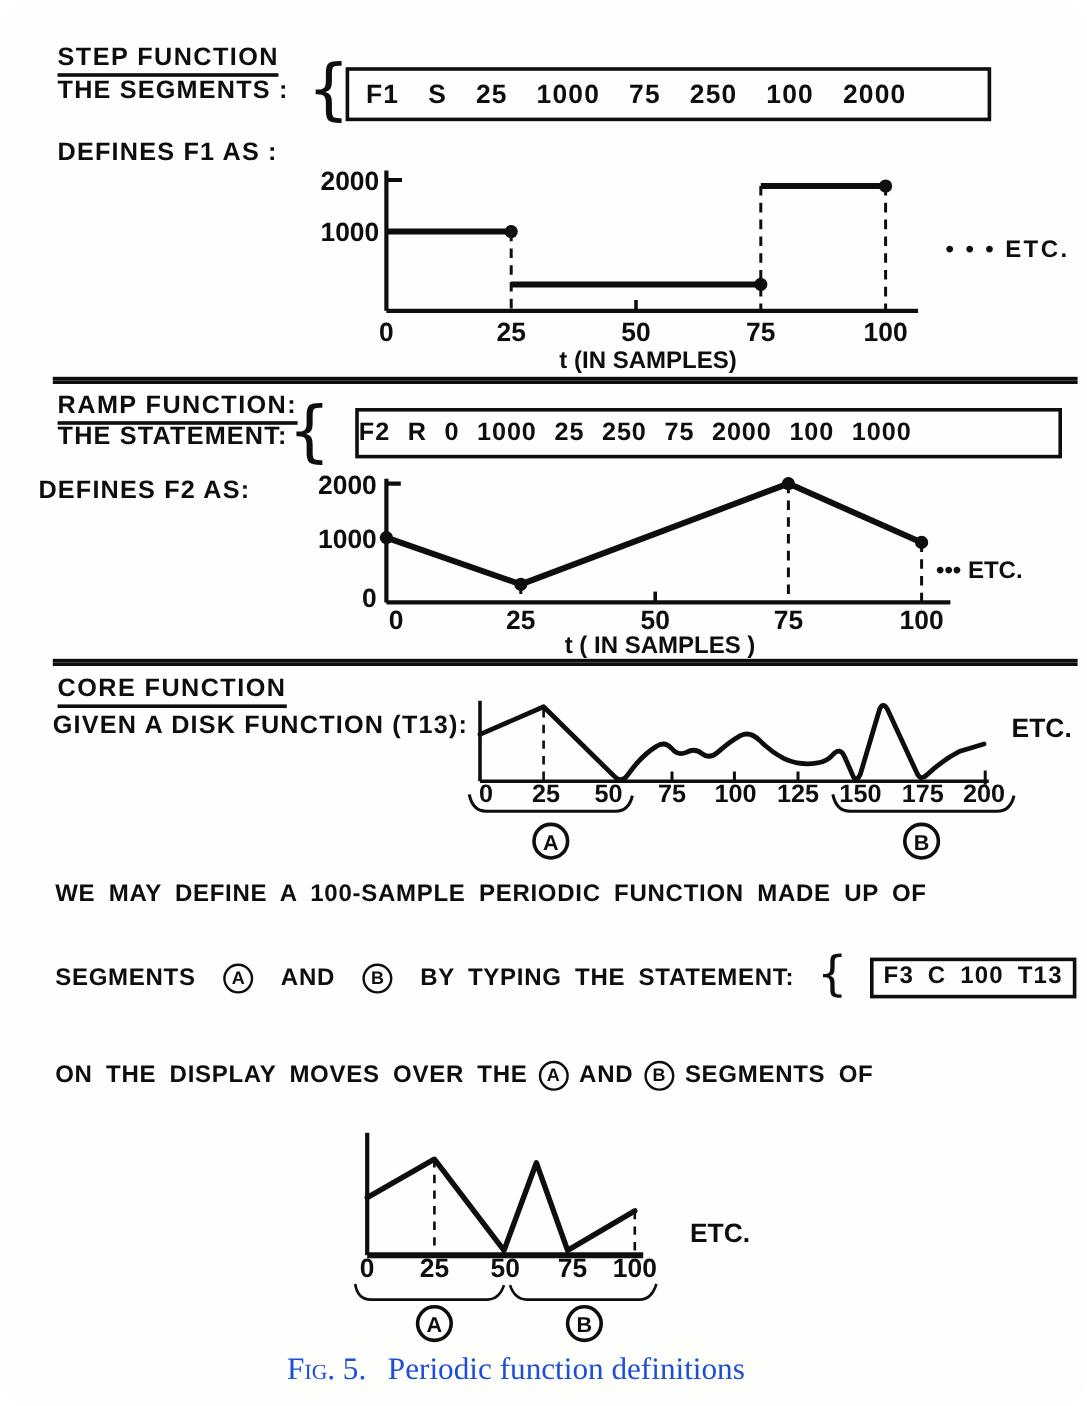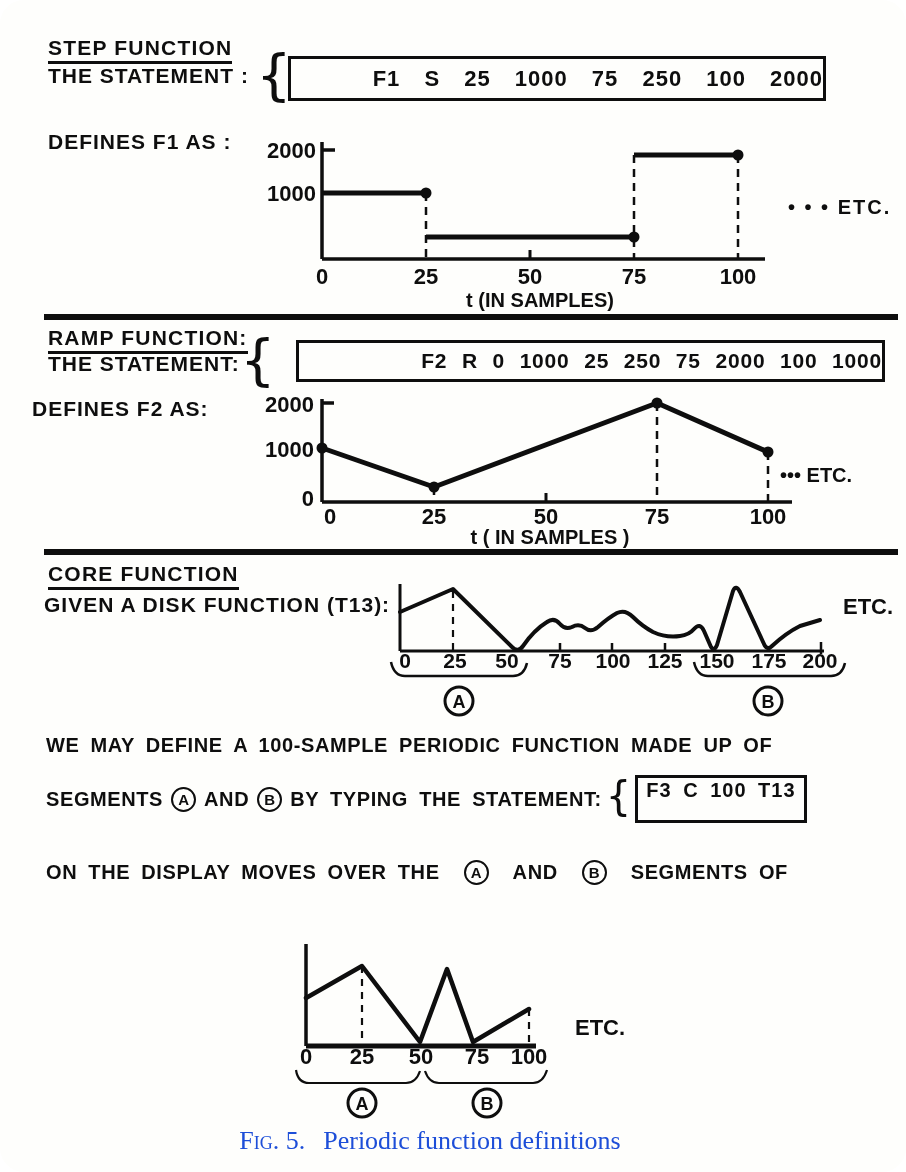--- a/index.html
+++ b/index.html
@@ -10,21 +10,21 @@
   }
   .abs { position:absolute; white-space:nowrap; }
   .heading {
     font-size:21px; font-weight:700; letter-spacing:1.2px;
     border-bottom:3px solid #0e0e0e; padding-bottom:2px;
   }
   .lbl { font-size:21px; font-weight:700; letter-spacing:1px; }
   .body-text { font-size:20px; font-weight:700; letter-spacing:0.6px; word-spacing:5px;text-align:right; }
   .stmt-box {
     position:absolute; border:3.5px solid #0e0e0e; display:flex; align-items:center;
-    font-weight:700; background:#fefefc;justify-content:flex-end;
+    font-weight:700; background:#fefefc;
   }
   .brace { position:absolute; font-weight:400; line-height:1; font-family:"DejaVu Sans", sans-serif; }
   .rule { position:absolute; height:4px; border-top:3px solid #0e0e0e; border-bottom:3px solid #0e0e0e; }
   .row { position:absolute; display:flex; align-items:center; white-space:nowrap; }
   .circle-letter {
     display:inline-flex; width:25px; height:25px; border:2.5px solid #0e0e0e; border-radius:50%;
     align-items:center; justify-content:center; font-size:15px; font-weight:700; flex:0 0 auto;
   }
   svg { position:absolute; overflow:visible; }
   svg text { font-family:"Liberation Sans", sans-serif; font-weight:700; fill:#0e0e0e; }
@@ -36,27 +36,27 @@
 </style>
 </head>
 <body>
 
 <div class="page">
 
   <div class="abs" style="left:48px; top:36px">
     <span class="heading">STEP FUNCTION</span>
   </div>
 
-  <div class="abs lbl" style="left:48px; top:64px">THE STATEMENT :</div>
+  <div class="abs lbl" style="left:48px; top:64px">THE SEGMENTS :</div>
   <div class="brace" style="left:256px; top:47px; font-size:56px">{</div>
   <div class="stmt-box" style="left:288px; top:56px; width:538px; height:45px; font-size:22px; letter-spacing:1px; word-spacing:17px; padding-left:14px">
     <span>F1 S 25 1000 75 250 100 2000</span>
   </div>
 
-  <div class="abs lbl" style="left:48px; top:130px">DEFINES F1 AS :</div>
+  <div class="abs lbl" style="left:48px; top:115px">DEFINES F1 AS :</div>
 
   <svg style="left:240px; top:128px" width="666" height="184" viewBox="240 128 666 184">
     <path d="M322 150 H335 M322 142 V259" stroke="#0e0e0e" stroke-width="3.5" fill="none"></path>
     <path d="M322 259 H765" stroke="#0e0e0e" stroke-width="3.5" fill="none"></path>
     <path d="M530 250 V259" stroke="#0e0e0e" stroke-width="3" fill="none"></path>
     <text x="316" y="158" text-anchor="end" font-size="22">2000</text>
     <text x="316" y="201" text-anchor="end" font-size="22">1000</text>
     <path d="M426 193 V259 M634 155 V259 M738 155 V259" stroke="#0e0e0e" stroke-width="2.5" stroke-dasharray="8 6" fill="none"></path>
     <path d="M322 193 H426" stroke="#0e0e0e" stroke-width="5" fill="none"></path>
     <path d="M426 237 H634" stroke="#0e0e0e" stroke-width="5" fill="none"></path>
@@ -76,21 +76,21 @@
   </svg>
 
   <div class="rule" style="left:44px; top:314px; width:854px"></div>
 
   <div class="abs lbl" style="left:48px; top:352px">THE STATEMENT:</div>
 
   <div class="abs" style="left:48px; top:326px">
     <span class="heading">RAMP FUNCTION:</span>
   </div>
   <div class="brace" style="left:240px; top:332px; font-size:56px">{</div>
-  <div class="stmt-box" style="left:296px; top:340px; width:589px; height:42px; font-size:21px; letter-spacing:0.8px; word-spacing:8px; padding-left:12px">
+  <div class="stmt-box" style="left:296px; top:340px; width:589px; height:42px; font-size:21px; letter-spacing:0.8px; word-spacing:8px; padding-left:0">
     <span>F2 R 0 1000 25 250 75 2000 100 1000</span>
   </div>
 
   <div class="abs lbl" style="left:32px; top:397px">DEFINES F2 AS:</div>
 
   <svg style="left:240px; top:393px" width="666" height="155" viewBox="240 393 666 155">
     <path d="M322 403 H334 M322 399 V502" stroke="#0e0e0e" stroke-width="3.5" fill="none"></path>
     <path d="M322 502 H792" stroke="#0e0e0e" stroke-width="3.5" fill="none"></path>
     <path d="M546 493 V502" stroke="#0e0e0e" stroke-width="3" fill="none"></path>
     <text x="314" y="412" text-anchor="end" font-size="22">2000</text>
@@ -143,31 +143,31 @@
     <text x="843" y="614" font-size="22">ETC.</text>
     <path d="M391 662 Q394 676 405 676 L513 676 Q524 676 527 663" stroke="#0e0e0e" stroke-width="2.5" fill="none"></path>
     <path d="M694 662 Q697 676 708 676 L831 676 Q842 676 845 663" stroke="#0e0e0e" stroke-width="2.5" fill="none"></path>
     <circle cx="459" cy="701" r="14" stroke="#0e0e0e" stroke-width="3" fill="none"></circle>
     <text x="459" y="708" text-anchor="middle" font-size="18">A</text>
     <circle cx="768" cy="701" r="14" stroke="#0e0e0e" stroke-width="3" fill="none"></circle>
     <text x="768" y="708" text-anchor="middle" font-size="18">B</text>
   </svg>
 
   <div class="abs body-text" style="left:46px; top:734px">WE MAY DEFINE A 100-SAMPLE PERIODIC FUNCTION MADE UP OF</div>
-  <div class="row" style="left:46px; top:775px; gap:8px">
+  <div class="row" style="left:46px; top:798px; gap:23px">
     <span class="body-text">SEGMENTS</span>
     <span class="circle-letter">A</span>
     <span class="body-text">AND</span>
     <span class="circle-letter">B</span>
     <span class="body-text">BY TYPING THE STATEMENT:</span>
     <span style="font-size:40px; font-weight:400; line-height:1; margin:-6px -4px 0 -4px; font-family:'DejaVu Sans',sans-serif">{</span>
-    <span style="border:3px solid #0e0e0e; padding:1px 8px 18px 8px; font-size:20px; font-weight:700; letter-spacing:1px; word-spacing:5px">F3 C 100 T13</span>
+    <span style="border:3px solid #0e0e0e; padding:1px 8px 4px 8px; font-size:20px; font-weight:700; letter-spacing:1px; word-spacing:5px">F3 C 100 T13</span>
   </div>
 
-  <div class="row" style="left:46px; top:860px; gap:24px">
+  <div class="row" style="left:46px; top:884px; gap:9px">
     <span class="body-text">ON THE DISPLAY MOVES OVER THE</span>
     <span class="circle-letter">A</span>
     <span class="body-text">AND</span>
     <span class="circle-letter">B</span>
     <span class="body-text">SEGMENTS OF</span>
   </div>
 
   <svg style="left:285px; top:938px" width="360" height="182" viewBox="285 938 360 182">
     <path d="M306 944 V1046" stroke="#0e0e0e" stroke-width="3.5" fill="none"></path>
     <path d="M306 1046 H536" stroke="#0e0e0e" stroke-width="5" fill="none"></path>

